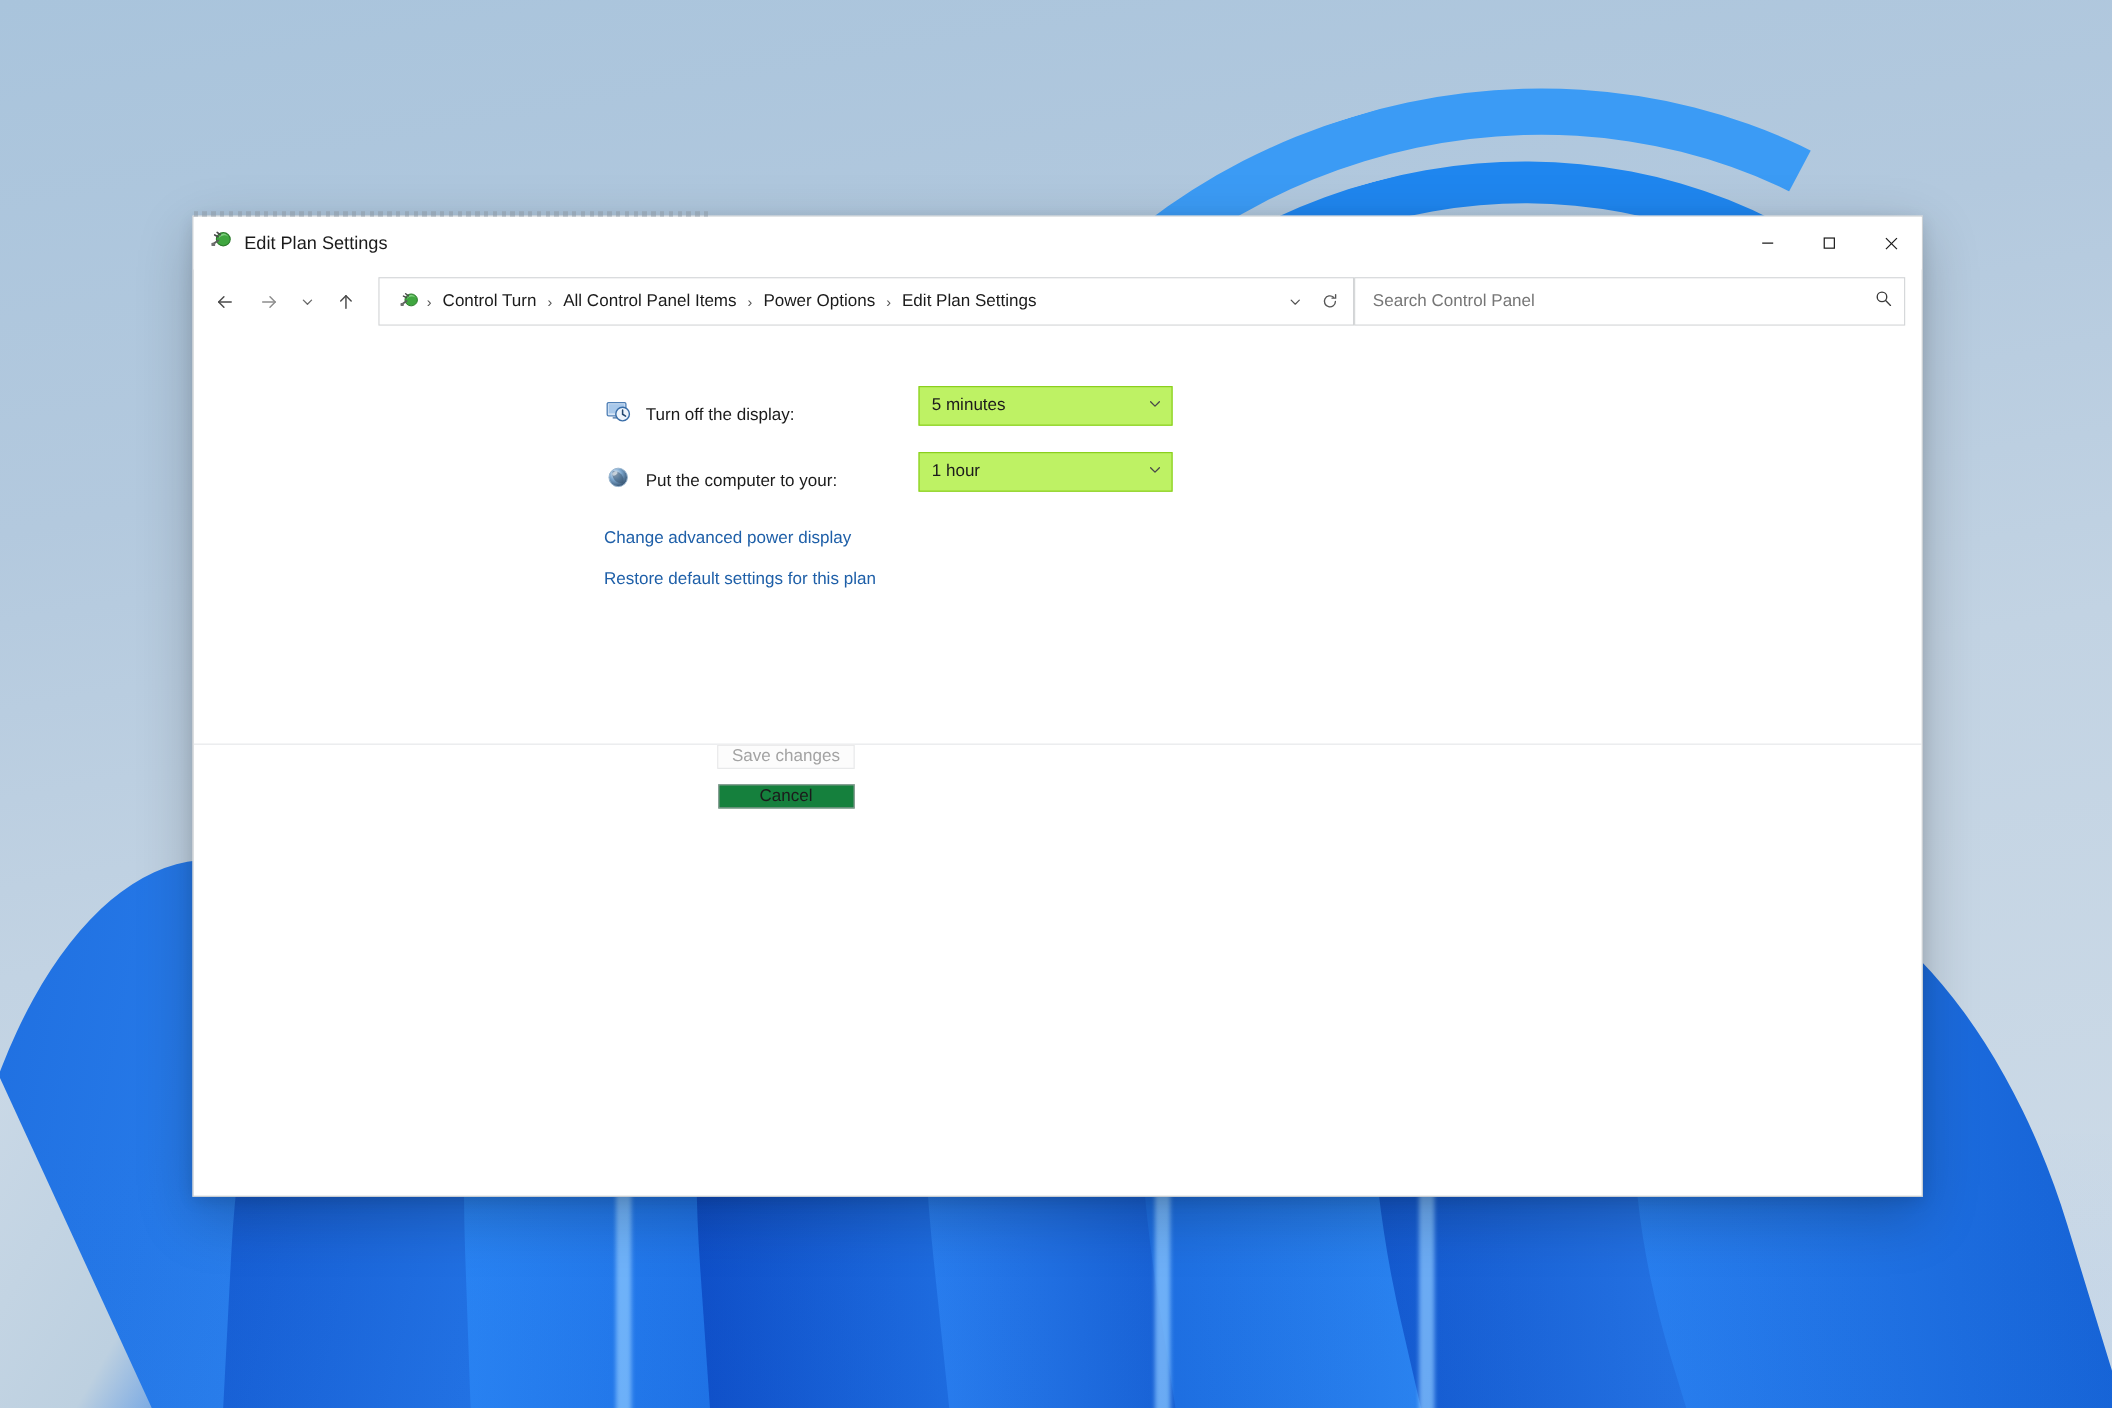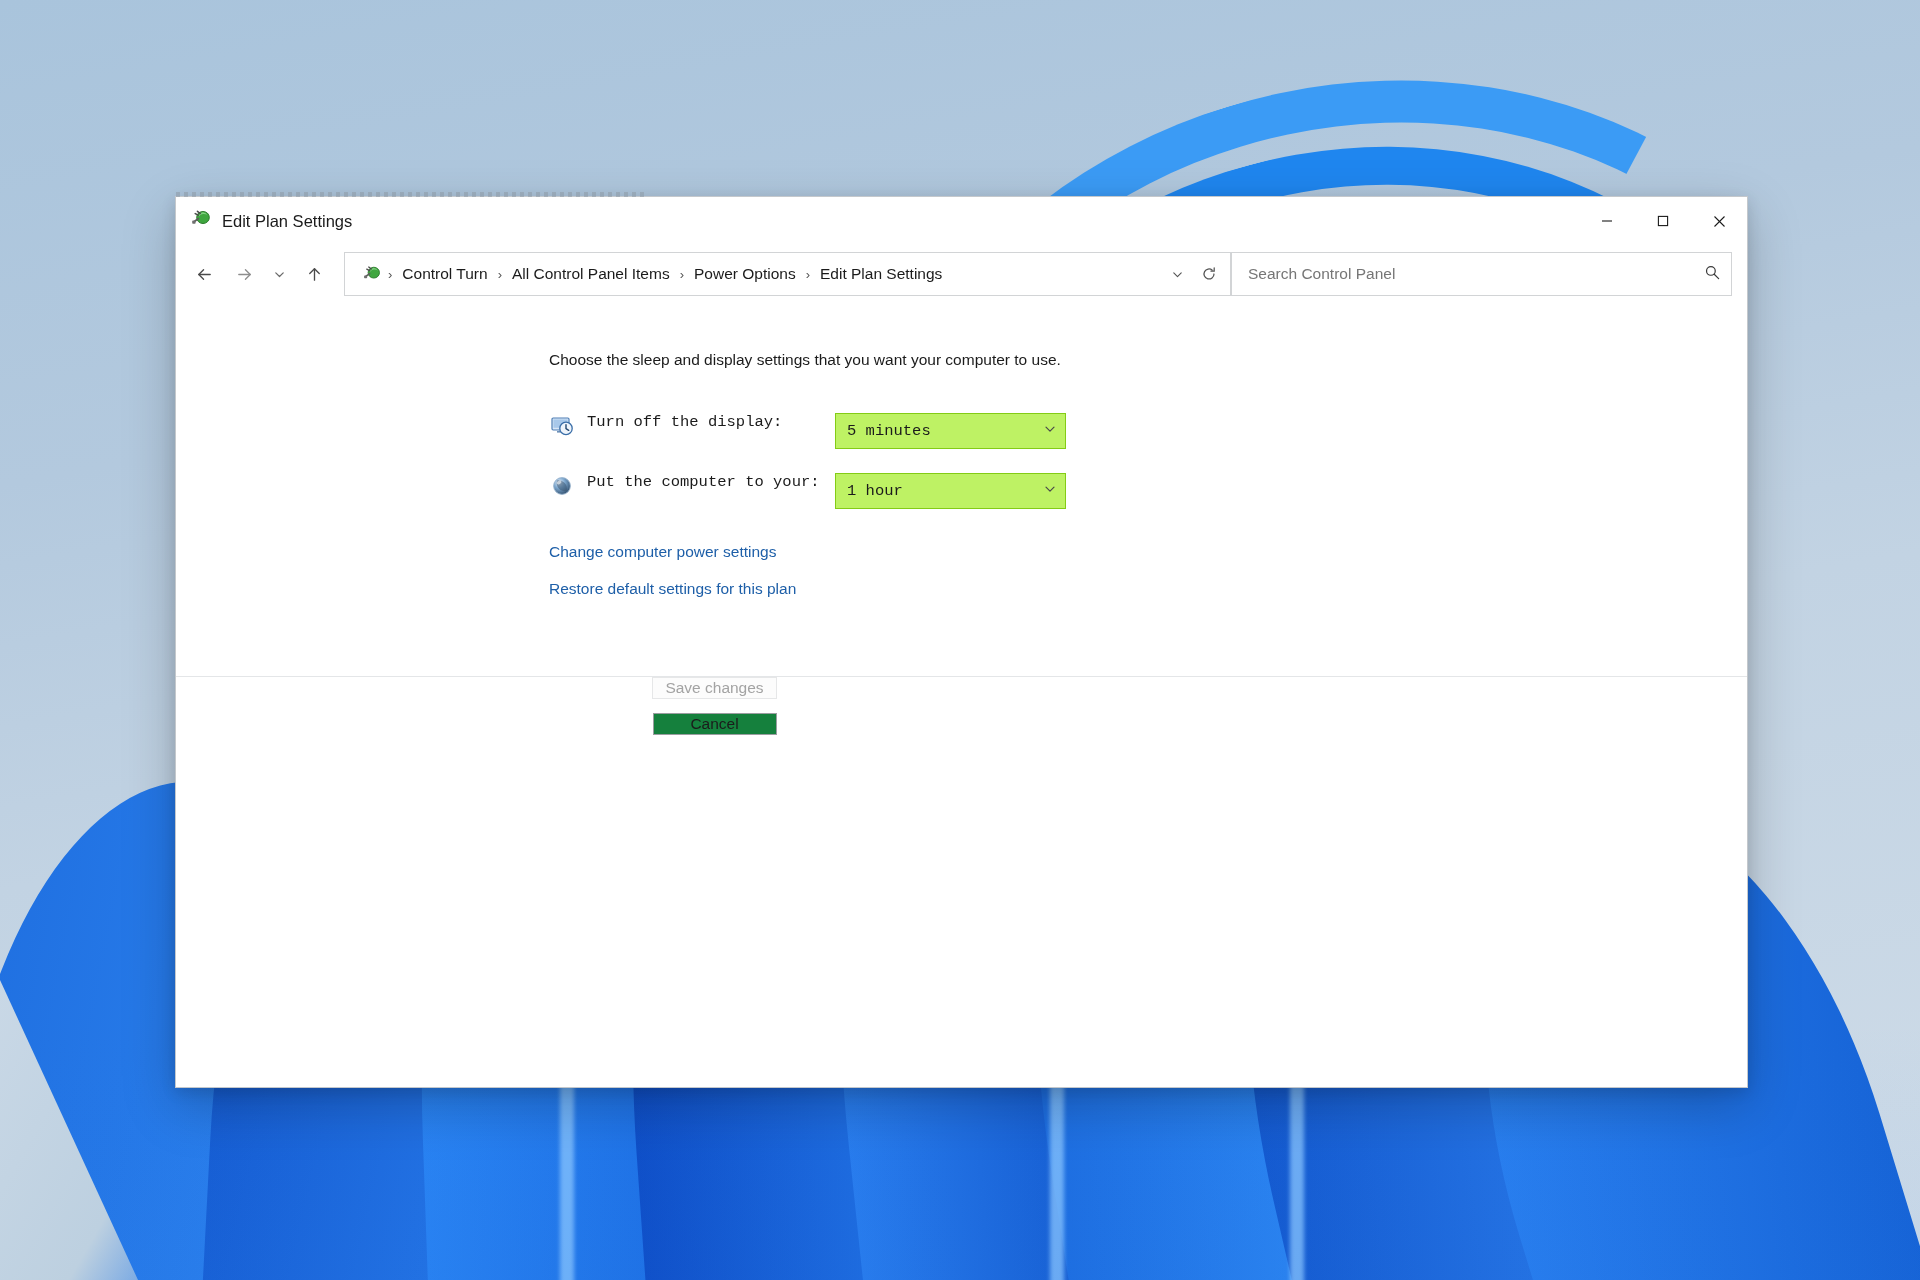--- a/index.html
+++ b/index.html
@@ -254,23 +254,22 @@
     font-weight: normal;
   }
   .page-sub {
     font-size: 15.5px;
     color: #1b1b1b;
     margin: 0 0 44px 0;
   }
 
   .setting-row {
     display: flex;
-    align-items: flex-start;
+    align-items: flex-end;
     margin-bottom: 24px;
-    font-family: Liberation Mono, monospace;
   }
   .setting-icon {
     width: 26px; height: 26px;
     flex: none;
     margin-right: 12px;
     display: flex; align-items: center; justify-content: center;
   }
   .setting-label {
     font-size: 15.5px;
     color: #1b1b1b;
@@ -474,21 +473,20 @@
           <svg width="17" height="17" viewBox="0 0 18 18" fill="none" stroke="#3a3a3a" stroke-width="1.3">
             <circle cx="7.3" cy="7.3" r="4.6"></circle>
               <line x1="10.8" y1="10.8" x2="15.5" y2="15.5" stroke-linecap="round"></line>
           </svg>
         </span>
       </div>
     </div>
 
     <div class="content">
       <div class="page">
-        <p class="page-sub">Choose the sleep and display settings that you want your computer to use.</p>
 
         <div class="setting-row">
           <span class="setting-icon">
             <svg width="24" height="24" viewBox="0 0 24 24">
               <rect x="2" y="4" width="17" height="12" rx="1.2" fill="#d9e7f7" stroke="#4f7fb5" stroke-width="1.2"></rect>
               <rect x="3.4" y="5.4" width="14.2" height="8.4" fill="#a8c8ea"></rect>
               <rect x="7" y="17" width="7" height="1.6" fill="#6d90b8"></rect>
               <circle cx="16" cy="14.4" r="6.2" fill="#eef4fb" stroke="#3a6ea8" stroke-width="1.3"></circle>
               <path d="M16 10.8v3.8l2.7 1.7" stroke="#23476f" stroke-width="1.4" fill="none" stroke-linecap="round"></path>
             </svg>
@@ -524,21 +522,21 @@
             <span class="combo-val">1 hour</span>
             <span>
               <svg width="14" height="14" viewBox="0 0 14 14" fill="none" stroke="#4a4a4a" stroke-width="1.2" stroke-linecap="round" stroke-linejoin="round">
                 <path d="M3 5.2 7 9.2l4-4"></path>
               </svg>
             </span>
           </div>
         </div>
 
         <div class="links">
-          <a class="plink" href="#">Change computer power settings</a>
+          <a class="plink" href="#">Change advanced power display</a>
           <a class="plink" href="#">Restore default settings for this plan</a>
         </div>
       </div>
 
       <div class="footer-sep"></div>
       <div class="footer">
         <button class="btn disabled" disabled="">Save changes</button>
         <button class="btn">Cancel</button>
       </div>
     </div>

